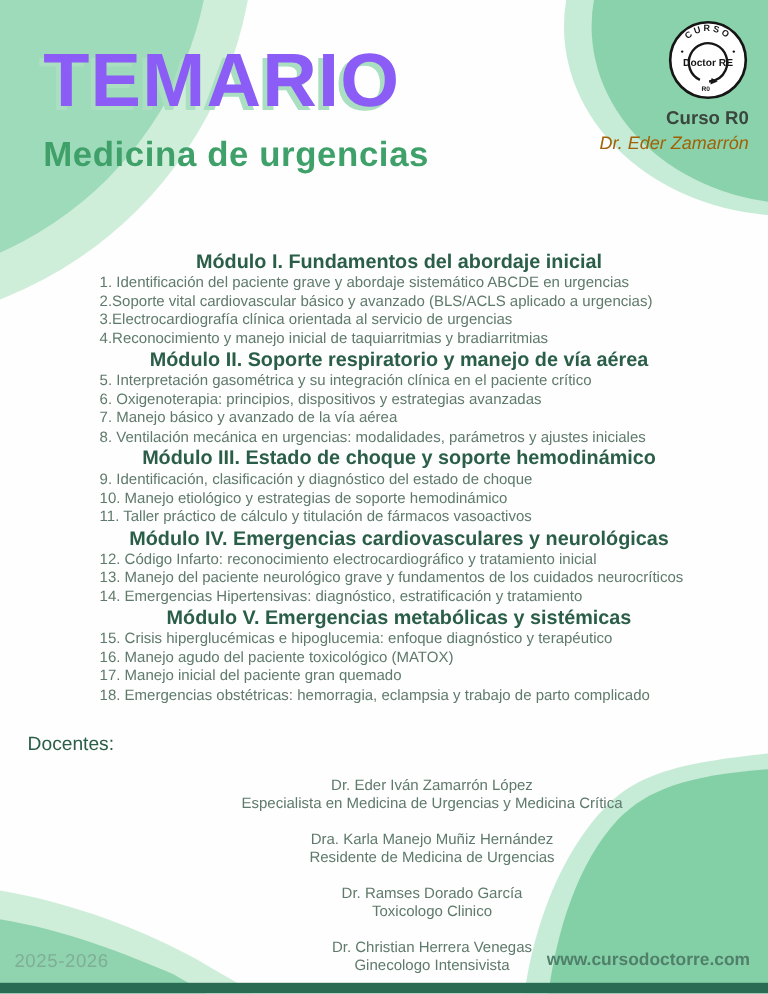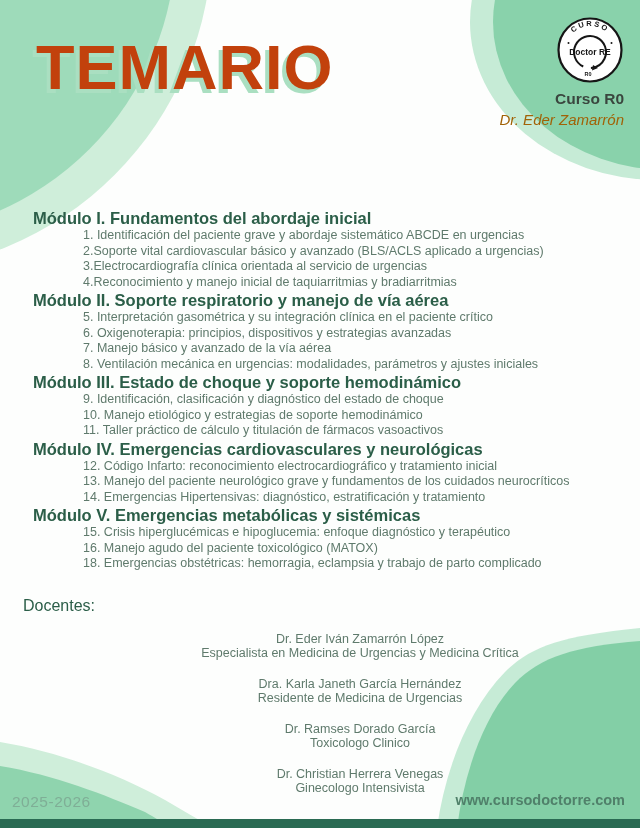--- a/index.html
+++ b/index.html
@@ -8,37 +8,37 @@
     width:640px;height:828px;
     background:#fdfefd;
     overflow:hidden;
     font-family:"Liberation Sans", sans-serif;
   }
   .bg-svg{position:absolute;inset:0;}
   
   .title-block{position:absolute;left:36px;top:36px;}
   .main-title{
     font-size:63px;font-weight:800;letter-spacing:1px;line-height:1;
-    color:#c2410c;
+    color:#8b5cf6;
     text-shadow:-4px 4px 0 #aadfc1;
   }
   .sub-title{
     margin-top:14px;
     font-size:29px;font-weight:700;letter-spacing:.5px;
     color:#3fa169;
   }
   .brand-block{position:absolute;right:16px;top:16px;text-align:right;}
   .logo{display:block;margin:0 0 6px auto;}
   .course-label{font-size:15.5px;font-weight:700;color:#3a463e;}
   .instructor{font-size:15px;font-style:italic;color:#a16207;margin-top:3px;}
   
   .content{position:absolute;left:33px;top:208px;right:8px;}
   .module-heading{
     font-size:16.5px;font-weight:700;color:#2b5e48;
-    line-height:20px;white-space:nowrap;
+    line-height:20px;white-space:nowrap;text-align:center;
   }
   .module-items{padding-left:50px;}
   .module-item{
     font-size:12.5px;color:#5f7a6c;line-height:15.5px;white-space:nowrap;
   }
   .docentes-heading{
     position:relative;left:-10px;
     font-size:16px;font-weight:400;color:#2b5e48;
     line-height:20px;margin-top:24px;
   }
@@ -68,20 +68,21 @@
     <ellipse cx="668" cy="22" rx="175" ry="148" fill="#89d2ab"></ellipse>
     <path d="M0,742 C60,752 120,775 165,800 C185,812 200,820 212,828 L0,828 Z" fill="#cfeeda"></path>
     <path d="M0,766 C55,775 105,795 145,812 C155,818 165,823 172,828 L0,828 Z" fill="#8fd4ae"></path>
     <path d="M437,828 C445,770 468,710 505,672 C530,647 560,636 640,628 L640,828 Z" fill="#c6ebd6"></path>
     <path d="M457,828 C464,775 482,718 515,683 C540,657 575,646 640,641 L640,828 Z" fill="#83cfa6"></path>
     <rect x="0" y="819" width="640" height="9" fill="#2a6b53"></rect>
   </svg>
 
   <div class="title-block">
     <div class="main-title">TEMARIO</div>
+    <div class="sub-title">Medicina de urgencias</div>
   </div>
 
   <div class="brand-block">
     <svg class="logo" width="68" height="68" viewBox="0 0 68 68">
       <circle cx="34" cy="34" r="31.5" fill="#ffffff" stroke="#161616" stroke-width="2.2"></circle>
       <defs>
         <path id="arc-top" d="M 10,34 A 24,24 0 0 1 58,34" fill="none"></path>
       </defs>
       <text font-size="7.5" font-weight="700" letter-spacing="2" fill="#161616" font-family="Liberation Sans, sans-serif">
         <textPath href="#arc-top" startOffset="50%" text-anchor="middle">CURSO</textPath>
@@ -135,32 +136,33 @@
         <div class="module-item">13. Manejo del paciente neurológico grave y fundamentos de los cuidados neurocríticos</div>
         <div class="module-item">14. Emergencias Hipertensivas: diagnóstico, estratificación y tratamiento</div>
       </div>
     </div>
 
     <div>
       <div class="module-heading">Módulo V. Emergencias metabólicas y sistémicas</div>
       <div class="module-items">
         <div class="module-item">15. Crisis hiperglucémicas e hipoglucemia: enfoque diagnóstico y terapéutico</div>
         <div class="module-item">16. Manejo agudo del paciente toxicológico (MATOX)</div>
+        <div class="module-item">17. Manejo inicial del paciente gran quemado</div>
         <div class="module-item">18. Emergencias obstétricas: hemorragia, eclampsia y trabajo de parto complicado</div>
       </div>
     </div>
 
     <div class="docentes-heading">Docentes:</div>
 
     <div class="docente">
       <div class="docente-name">Dr. Eder Iván Zamarrón López</div>
       <div class="docente-role">Especialista en Medicina de Urgencias y Medicina Crítica</div>
     </div>
     <div class="docente">
-      <div class="docente-name">Dra. Karla Janeth García Hernández</div>
+      <div class="docente-name">Dra. Karla Manejo Muñiz Hernández</div>
       <div class="docente-role">Residente de Medicina de Urgencias</div>
     </div>
     <div class="docente">
       <div class="docente-name">Dr. Ramses Dorado García</div>
       <div class="docente-role">Toxicologo Clinico</div>
     </div>
     <div class="docente">
       <div class="docente-name">Dr. Christian Herrera Venegas</div>
       <div class="docente-role">Ginecologo Intensivista</div>
     </div>

